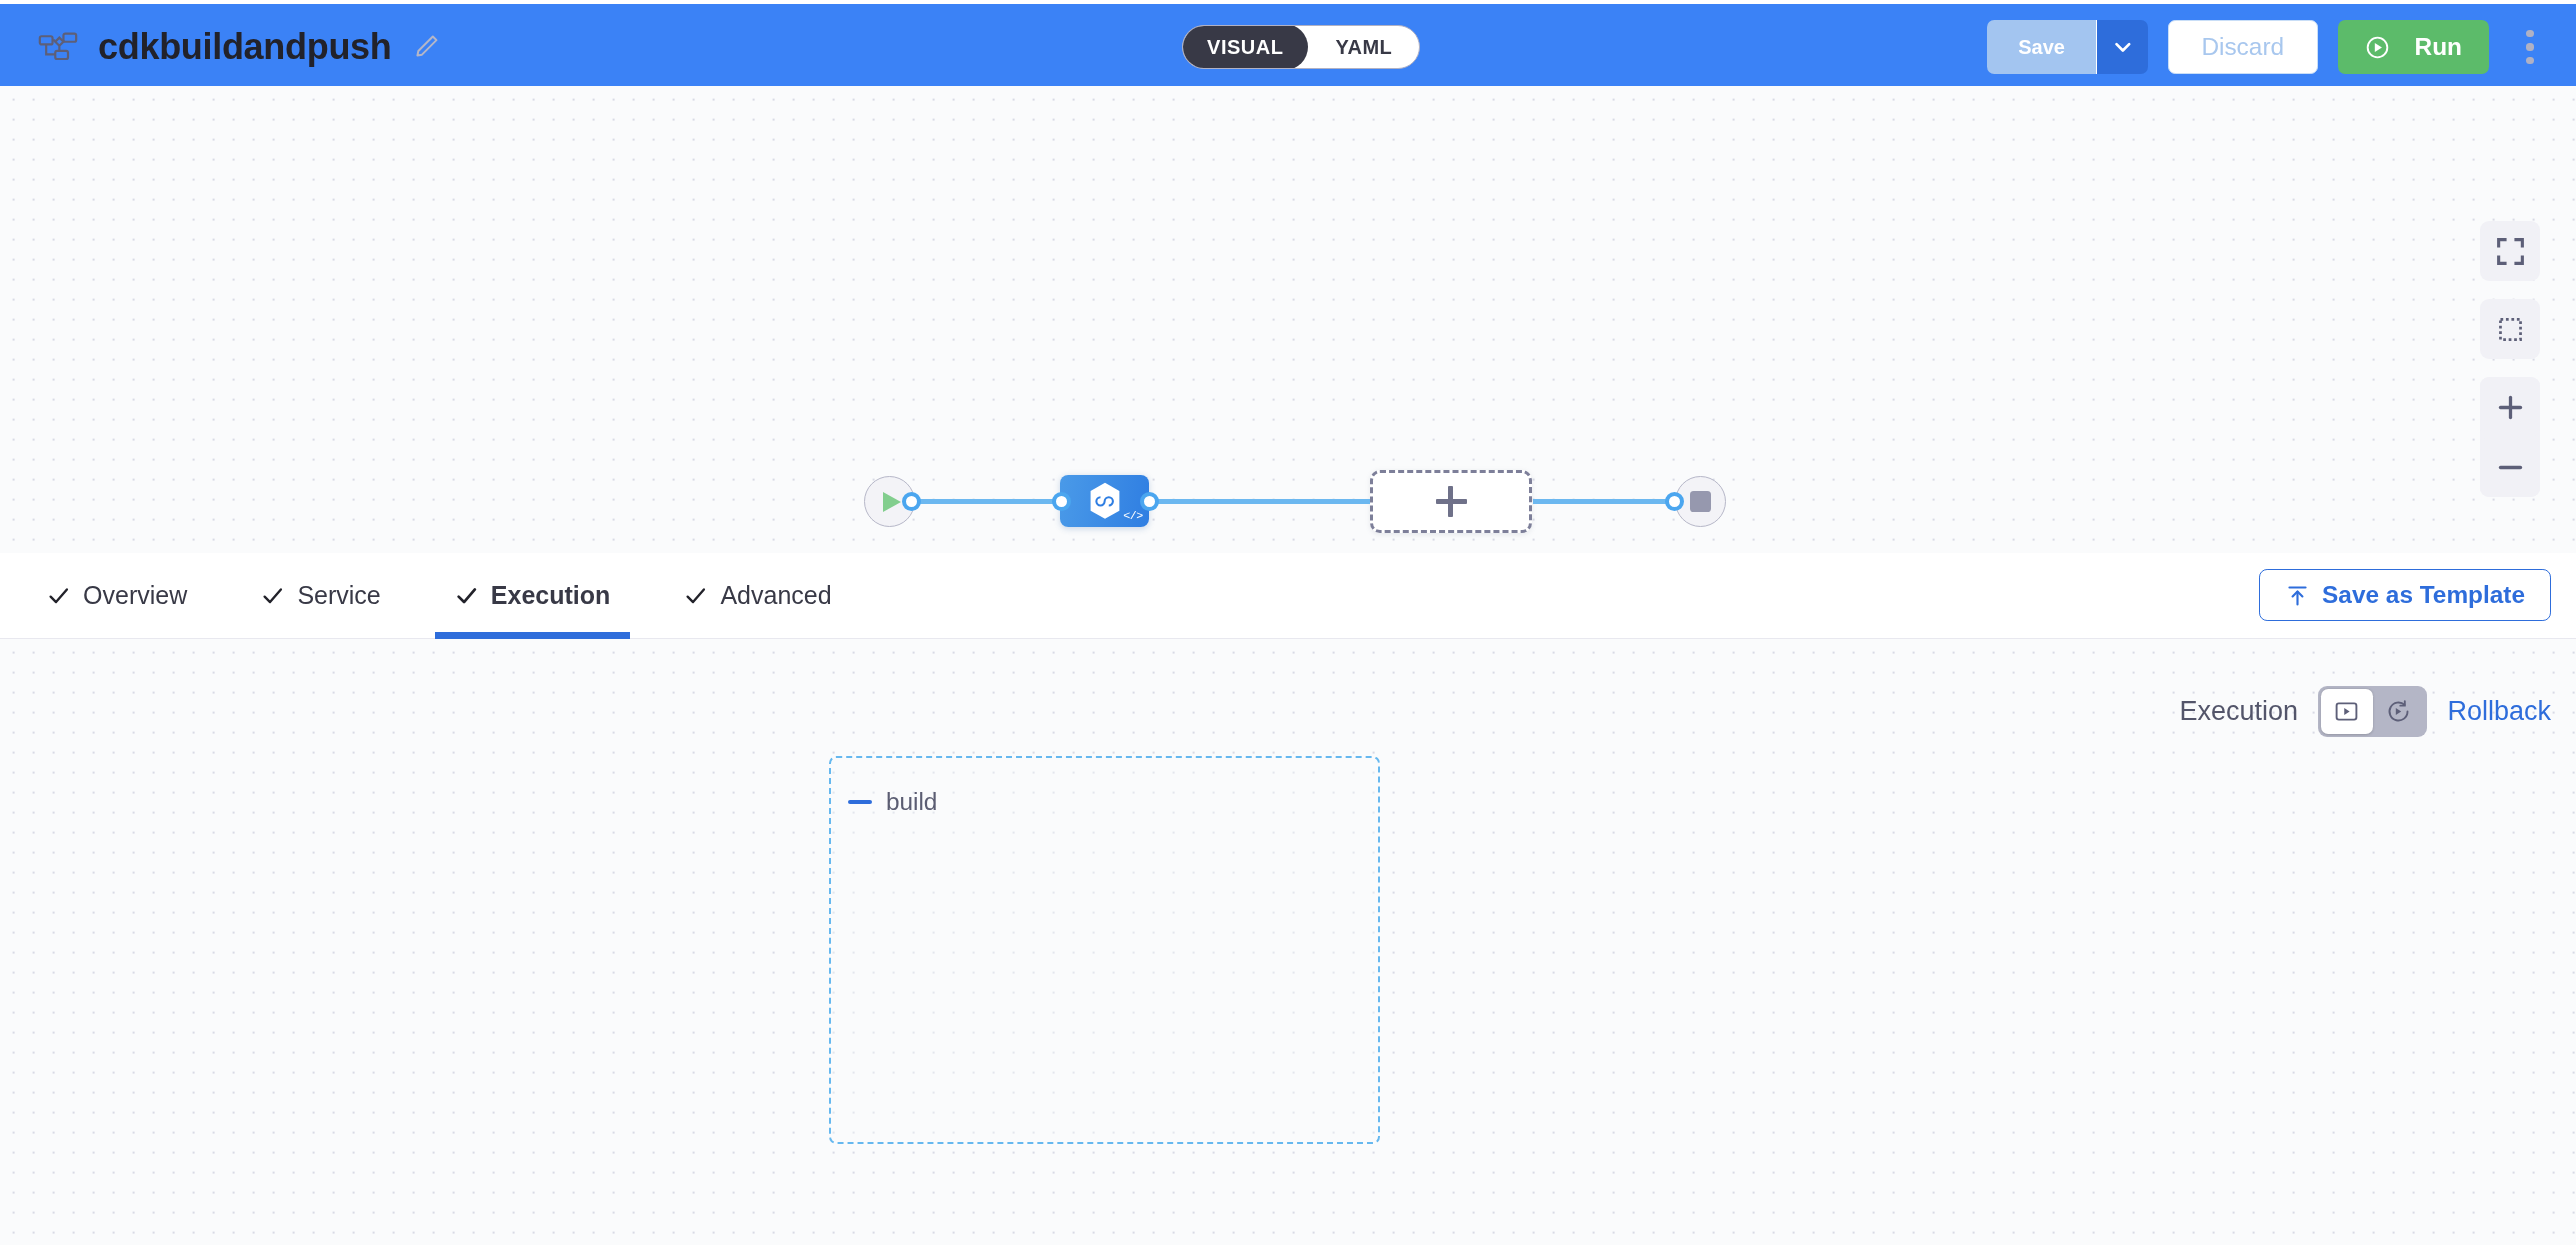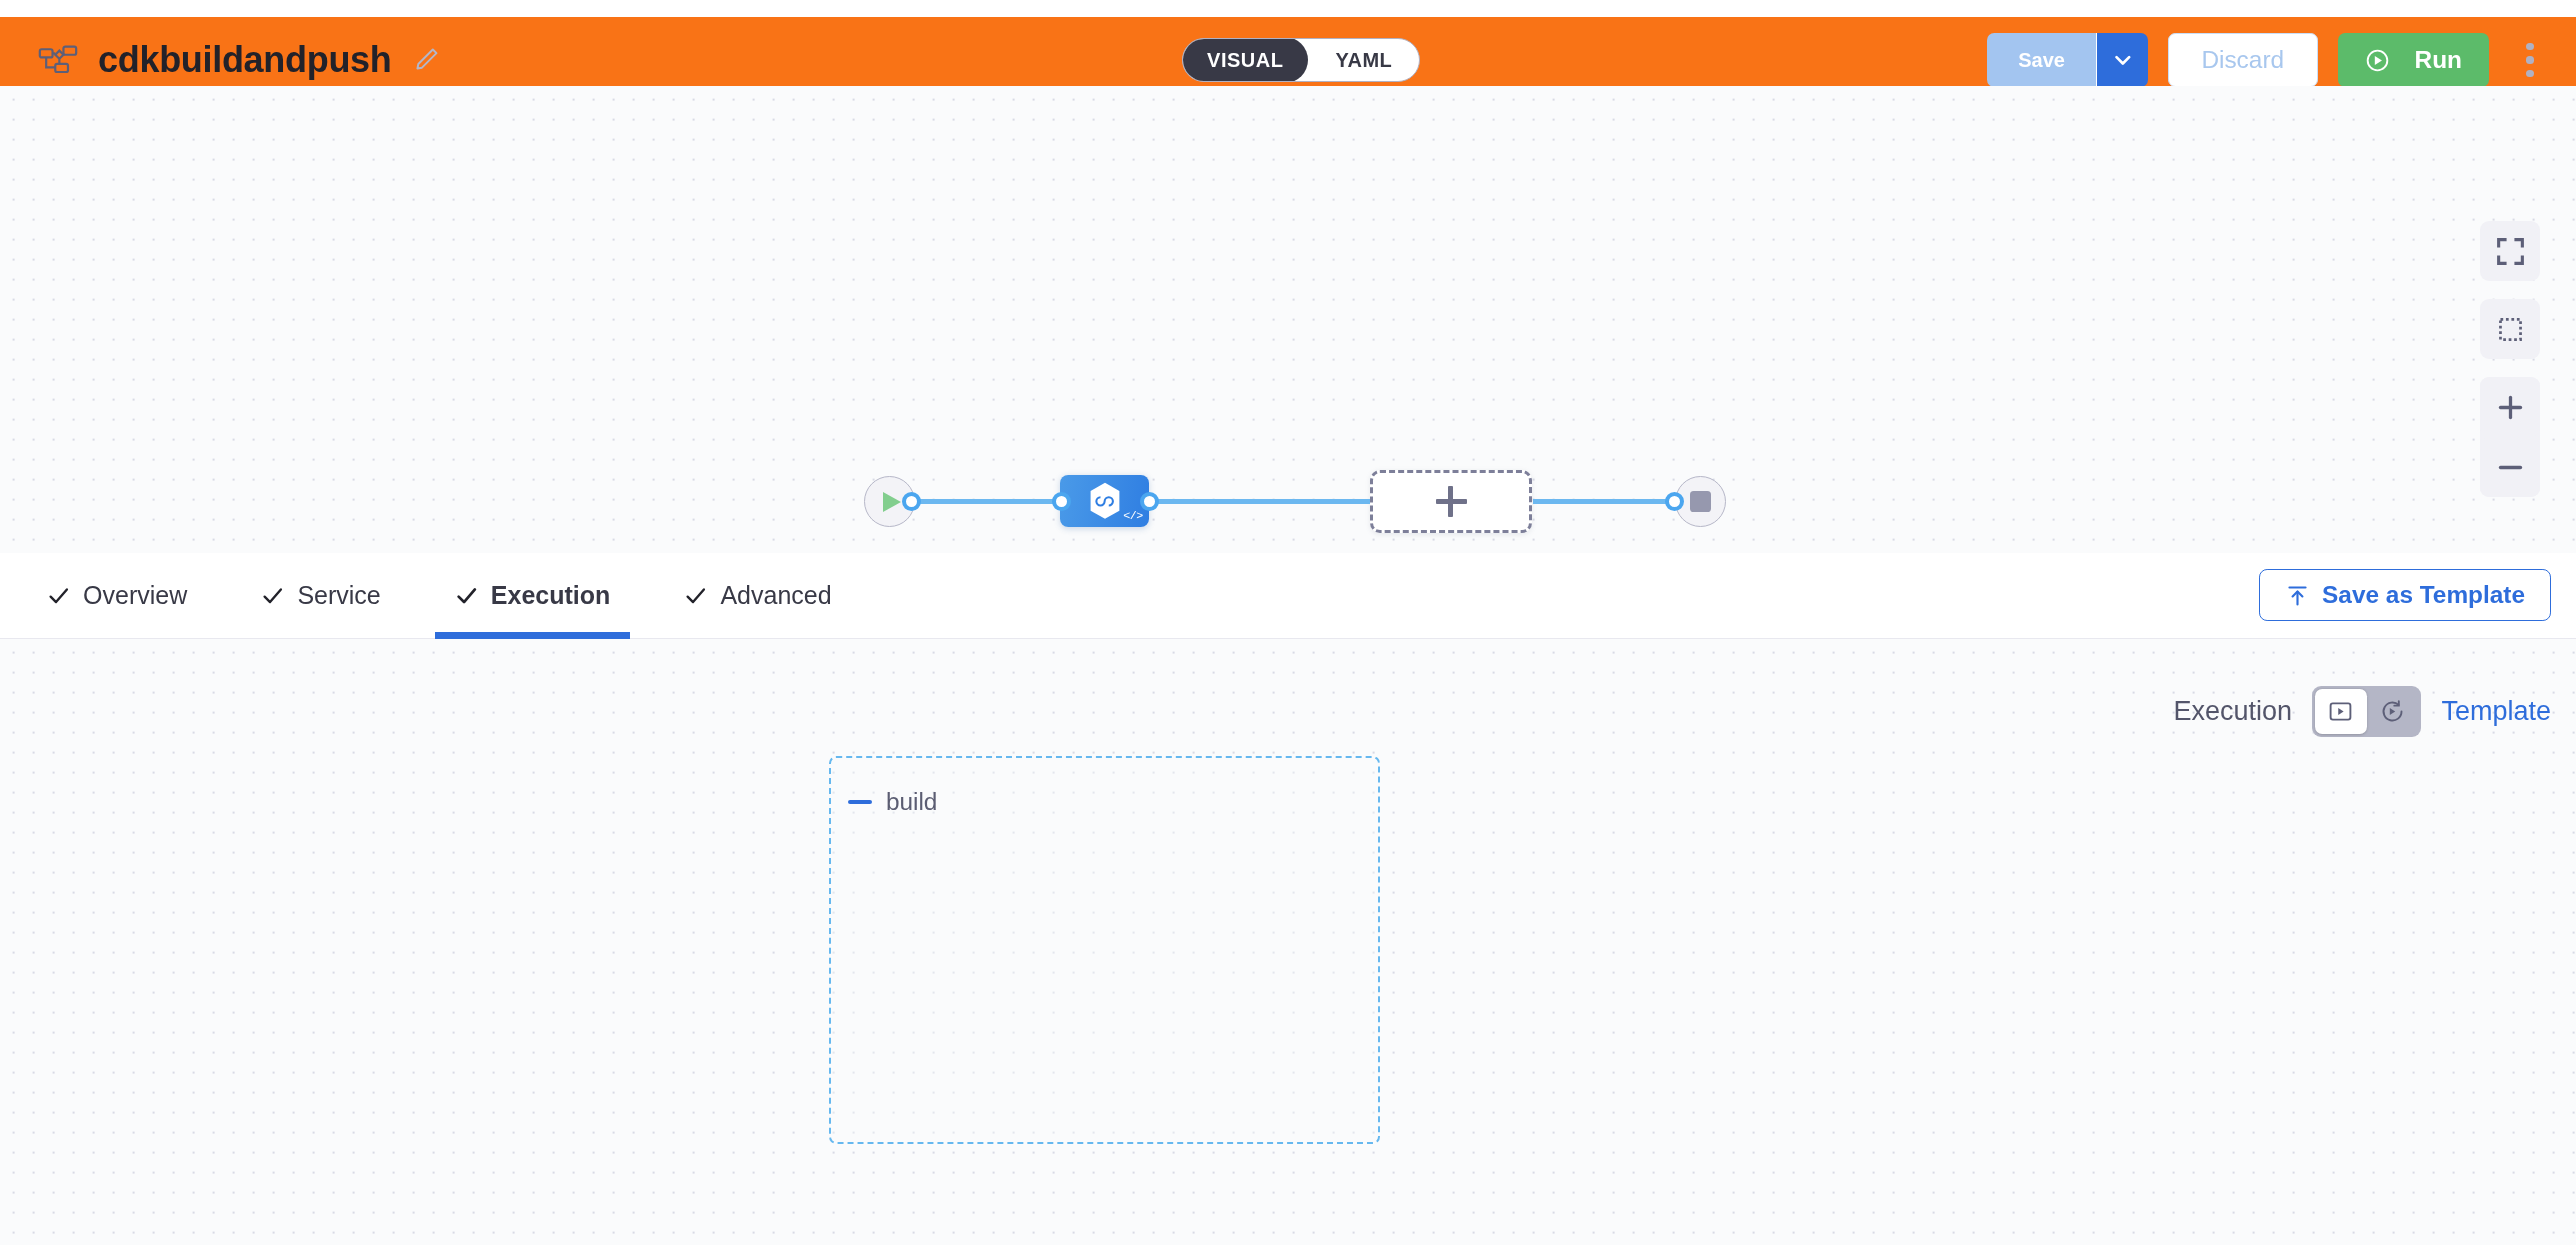--- a/index.html
+++ b/index.html
@@ -9,24 +9,24 @@
     height: 1246px;
     overflow: hidden;
     font-family: "Liberation Sans", sans-serif;
     background: #ffffff;
     color: #22222a;
   }
 
   
   .header {
     position: absolute;
-    top: 17px; left: 0;
+    top: 4px; left: 0;
     width: 2576px;
     height: 86px;
-    background: #f97316;
+    background: #3b82f6;
     border-bottom: 0.9px solid #e8e8ef;
     display: flex;
     align-items: center;
   }
   .header-left {
     display: flex;
     align-items: center;
     gap: 20px;
     padding-left: 38px;
   }
@@ -569,21 +569,21 @@
       <div class="seg">
         <span>
           <svg viewBox="0 0 30 30" fill="none" stroke="#5d5f78" stroke-width="2.1" stroke-linecap="round">
             <path d="M25 15 a10 10 0 1 1 -3.2 -7.3"></path>
             <path d="M22 3.5 V8.5 H17"></path>
             <path d="M12 11 l6 4 -6 4 z" fill="#5d5f78" stroke="none"></path>
           </svg>
         </span>
       </div>
     </div>
-    <span class="rb-label">Template</span>
+    <span class="rb-label">Rollback</span>
   </div>
 
   <div class="group-box" style="left:829px; top:117px; width:551px; height:388px;"></div>
   <div class="group-header" style="left:848px; top:149px;">
     <span class="collapse-minus"></span>
     <span class="group-title">build</span>
   </div>
 
 </div>
 

